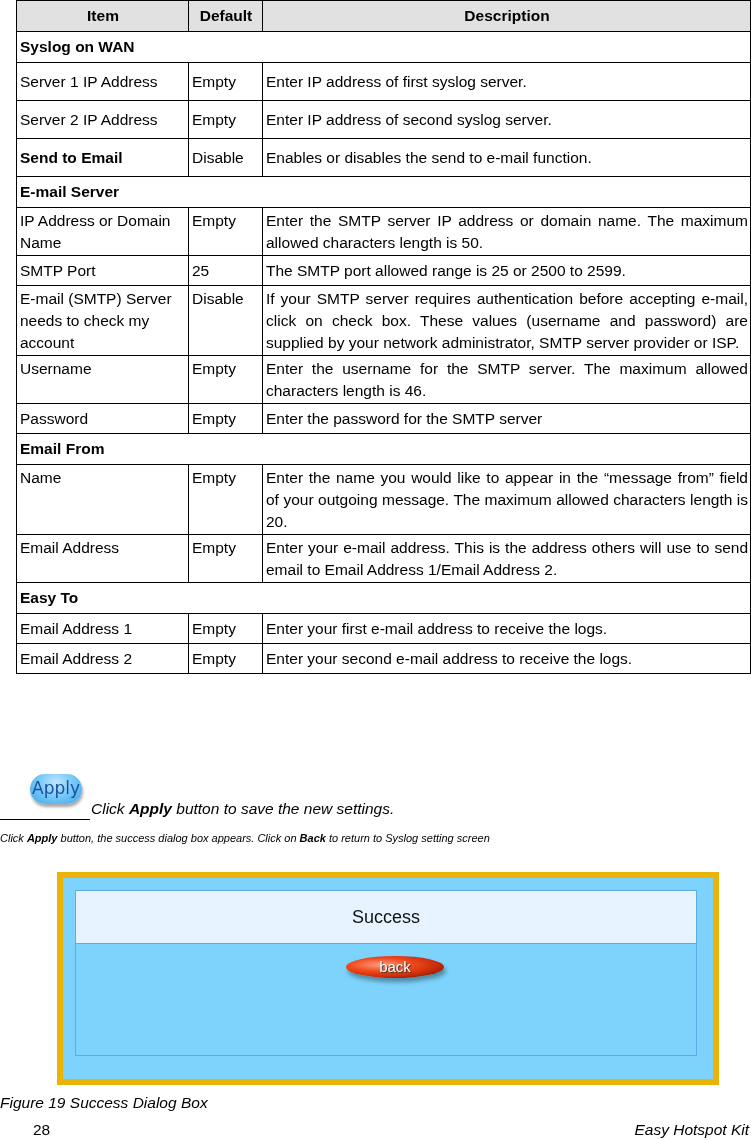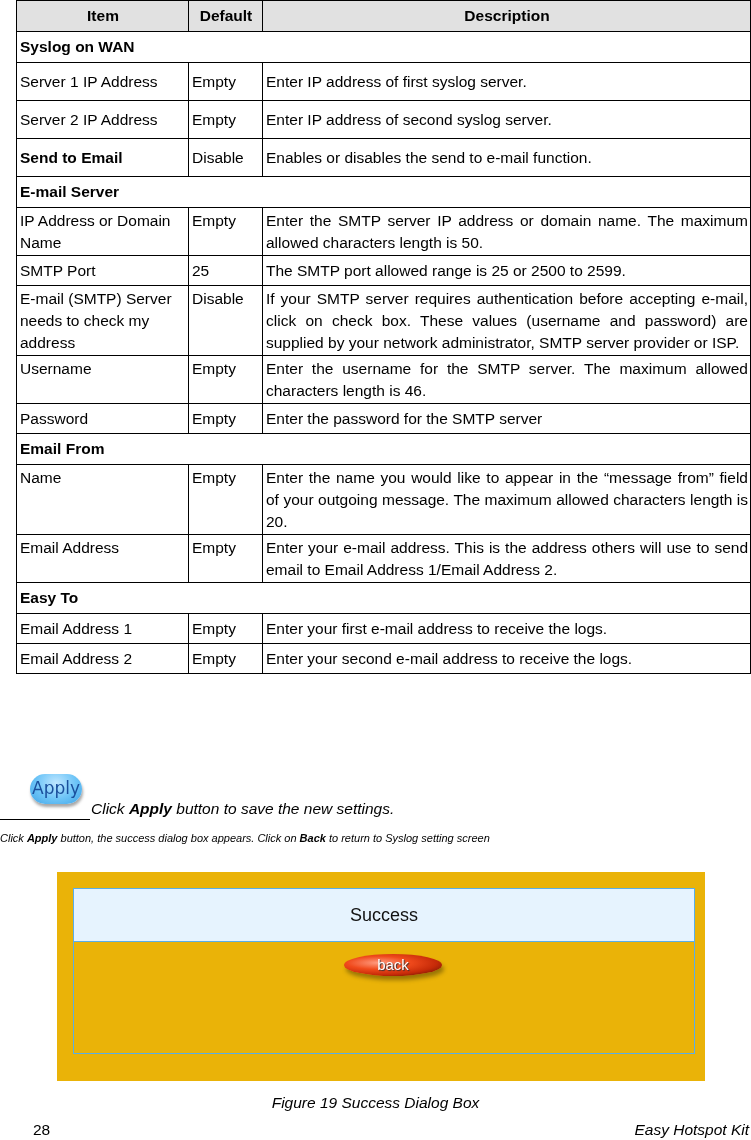--- a/index.html
+++ b/index.html
@@ -46,21 +46,21 @@
   }
   .apply-line { position: absolute; left: 0; top: 47px; width: 90px; border-top: 1.3px solid #000; }
   .apply-caption {
     position: absolute; left: 91px; top: 28px; font-style: italic; font-size: 15.5px;
   }
   .intro {
     position: absolute; left: 0; top: 832px; font-style: italic; font-size: 11px; white-space: nowrap;
   }
   .figure-frame {
     position: absolute; left: 57px; top: 872px; width: 640px; height: 201px;
-    border: 4px solid #eab308; background: #eab308;
+    border: 6px solid #eab308; background: #7dd3fc; padding-left: 10px;
   }
   .dialog {
     position: absolute; left: 12px; top: 12px; width: 484px; width: 620px; height: 164px;
     border: 1.5px solid #5aaee8;
   }
   .dialog-title {
     height: 52px; background: #e6f3fe; border-bottom: 1.5px solid #5aaee8;
     text-align: center; line-height: 52px; font-size: 18px; color: #111;
   }
   .dialog-msg {
@@ -70,21 +70,21 @@
   .dialog-foot { height: 58px; position: relative; }
   .back-btn {
     position: absolute; left: 270px; top: 12px; width: 98px; height: 22px;
     border-radius: 50%;
     background: radial-gradient(ellipse at 35% 40%, #ff9c80 0%, #f04a1c 35%, #c52a08 65%, #3a0a02 100%);
     box-shadow: 2px 4px 4px rgba(0,0,0,0.35);
     color: #fff; text-align: center; line-height: 22px; font-size: 15px;
     text-shadow: 1px 1px 1px #333;
   }
   .fig-caption {
-    position: absolute; left: 0; width: 751px; top: 1094px; text-align: center;
+    position: absolute; left: 0; width: 751px; top: 1094px; 
     font-style: italic; font-size: 15.5px;
   }
   .page-num { position: absolute; left: 2px; top: 1121px; font-size: 15.5px; margin-left: 31px; }
   .doc-title { position: absolute; right: 2px; top: 1121px; font-size: 15.5px; font-style: italic; }
 </style>
 </head>
 <body>
 
 <table class="spec">
   <colgroup>
@@ -127,21 +127,21 @@
       <td>IP Address or Domain Name</td>
       <td>Empty</td>
       <td class="desc">Enter the SMTP server IP address or domain name. The maximum allowed characters length is 50.</td>
     </tr>
     <tr class="r29">
       <td>SMTP Port</td>
       <td>25</td>
       <td class="desc single">The SMTP port allowed range is 25 or 2500 to 2599.</td>
     </tr>
     <tr class="multi">
-      <td>E-mail (SMTP) Server needs to check my address</td>
+      <td>E-mail (SMTP) Server needs to check my account</td>
       <td>Disable</td>
       <td class="desc">If your SMTP server requires authentication before accepting e-mail, click on check box. These values (username and password) are supplied by your network administrator, SMTP server provider or ISP.</td>
     </tr>
     <tr class="multi">
       <td>Username</td>
       <td>Empty</td>
       <td class="desc">Enter the username for the SMTP server. The maximum allowed characters length is 46.</td>
     </tr>
     <tr class="r29">
       <td>Password</td>

